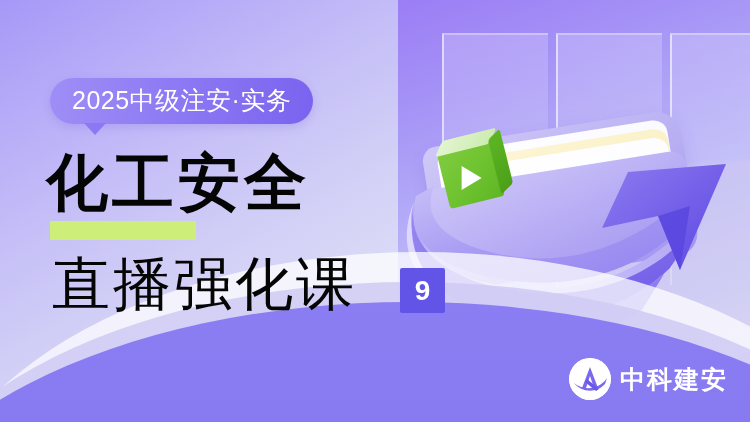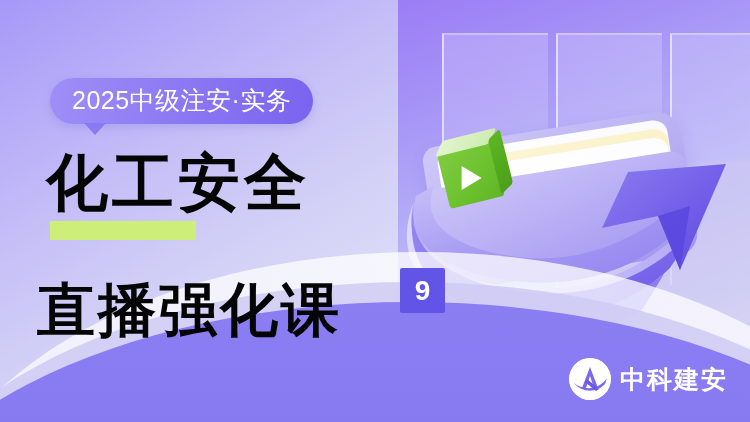--- a/index.html
+++ b/index.html
@@ -252,29 +252,28 @@
     font-size: 62px;
     font-weight: 700;
     color: #050505;
     letter-spacing: 4px;
     line-height: 1.08;
     white-space: nowrap;
     text-align: center;
   }
   .line2 {
     position: absolute;
-    left: 37px;
+    left: 52px;
     top: 253px;
     font-size: 58px;
-    font-weight: 700;
+    font-weight: 400;
     color: #050505;
     letter-spacing: 3px;
     line-height: 1.08;
     white-space: nowrap;
-    margin-top: 26px;
   }
   .num-badge {
     position: absolute;
     left: 400px;
     top: 268px;
     width: 45px;
     height: 45px;
     background: #6354e8;
     color: #ffffff;
     font-size: 28px;

